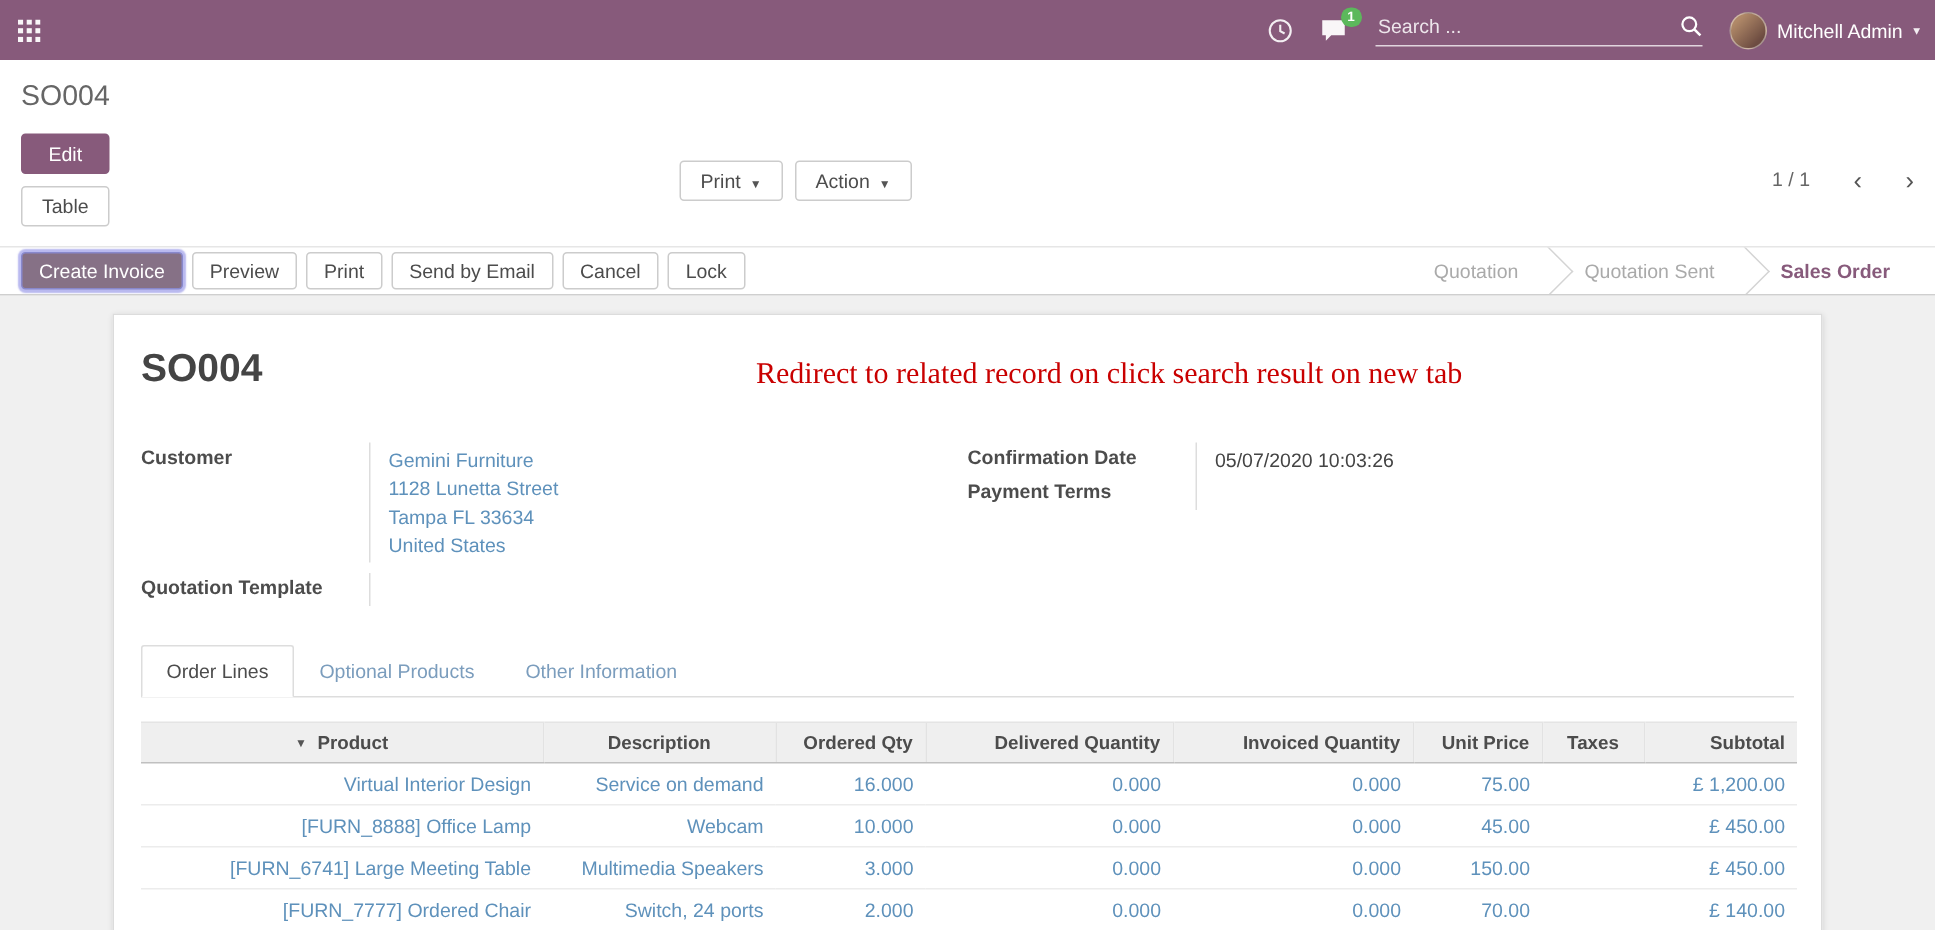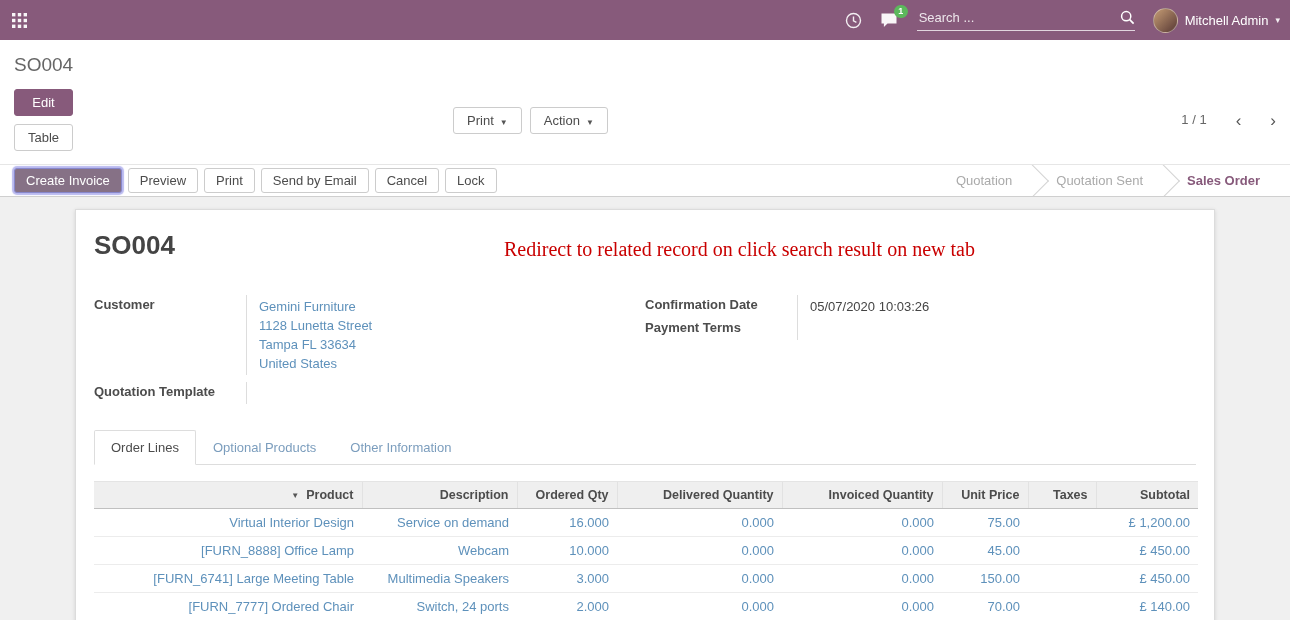--- a/index.html
+++ b/index.html
@@ -109,21 +109,21 @@
   .tab.active {
     color:#4c4c4c; background:#fff; border:1px solid #ddd; border-bottom-color:#fff;
     border-radius:2px 2px 0 0;
   }
 
   
   table.olines { width:1104px; border-collapse:collapse; table-layout:fixed; margin-top:16px; }
   .olines th {
     background:#efefef; font-weight:bold; color:#4c4c4c; font-size:12.5px;
     padding:6px 8px; border-bottom:1px solid #c0c0c0; border-top:1px solid #e4e4e4;
-    text-align:right; white-space:nowrap; overflow:hidden;
+    text-align:center; white-space:nowrap; overflow:hidden;
   }
   .olines th + th { border-left:1px solid #e2e2e2; }
   .olines td {
     padding:6px 8px; border-top:1px solid #ececec; color:#5e91bb; font-size:13px;
     white-space:nowrap; overflow:hidden;text-align:right;
   }
   .olines .num { text-align:right; }
   .olines td.first { padding-left:26px; }
   .hdr-caret { font-size:8px; color:#555; margin-right:7px; vertical-align:middle; }
   .table-scrollbar { width:1100px; height:7px; background:#d3d3d3; border-radius:4px; margin-top:5px; }

